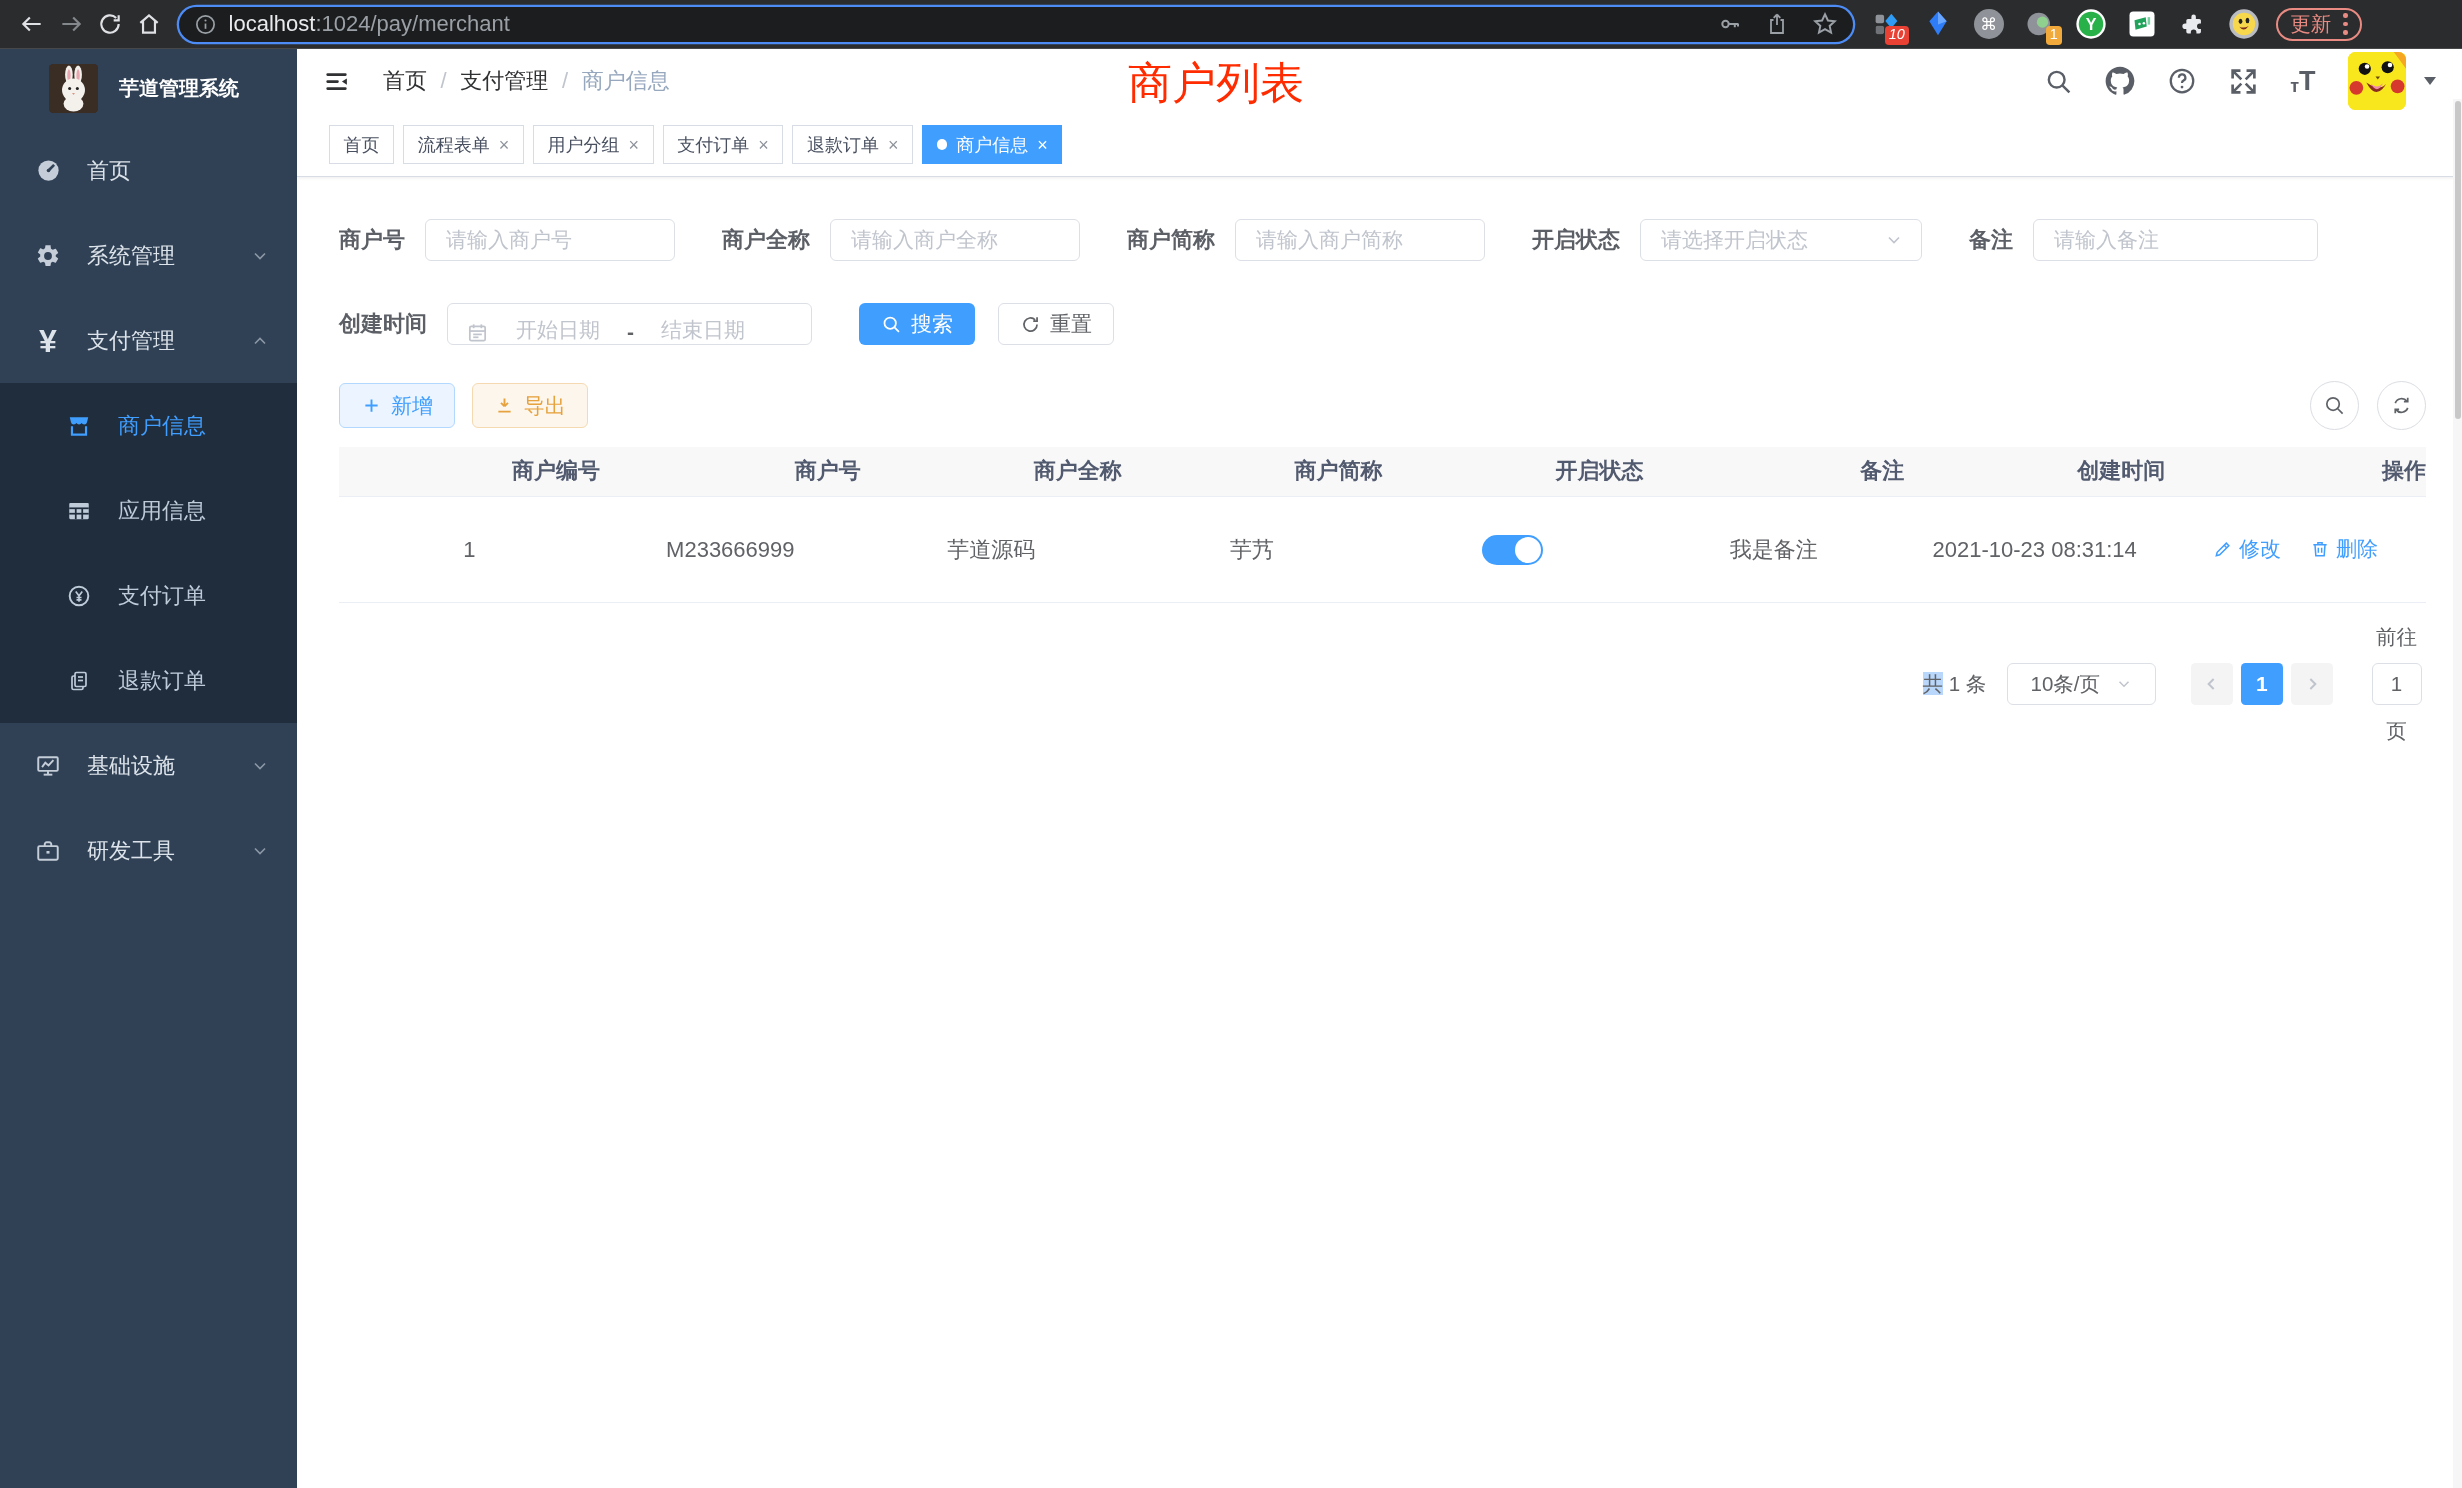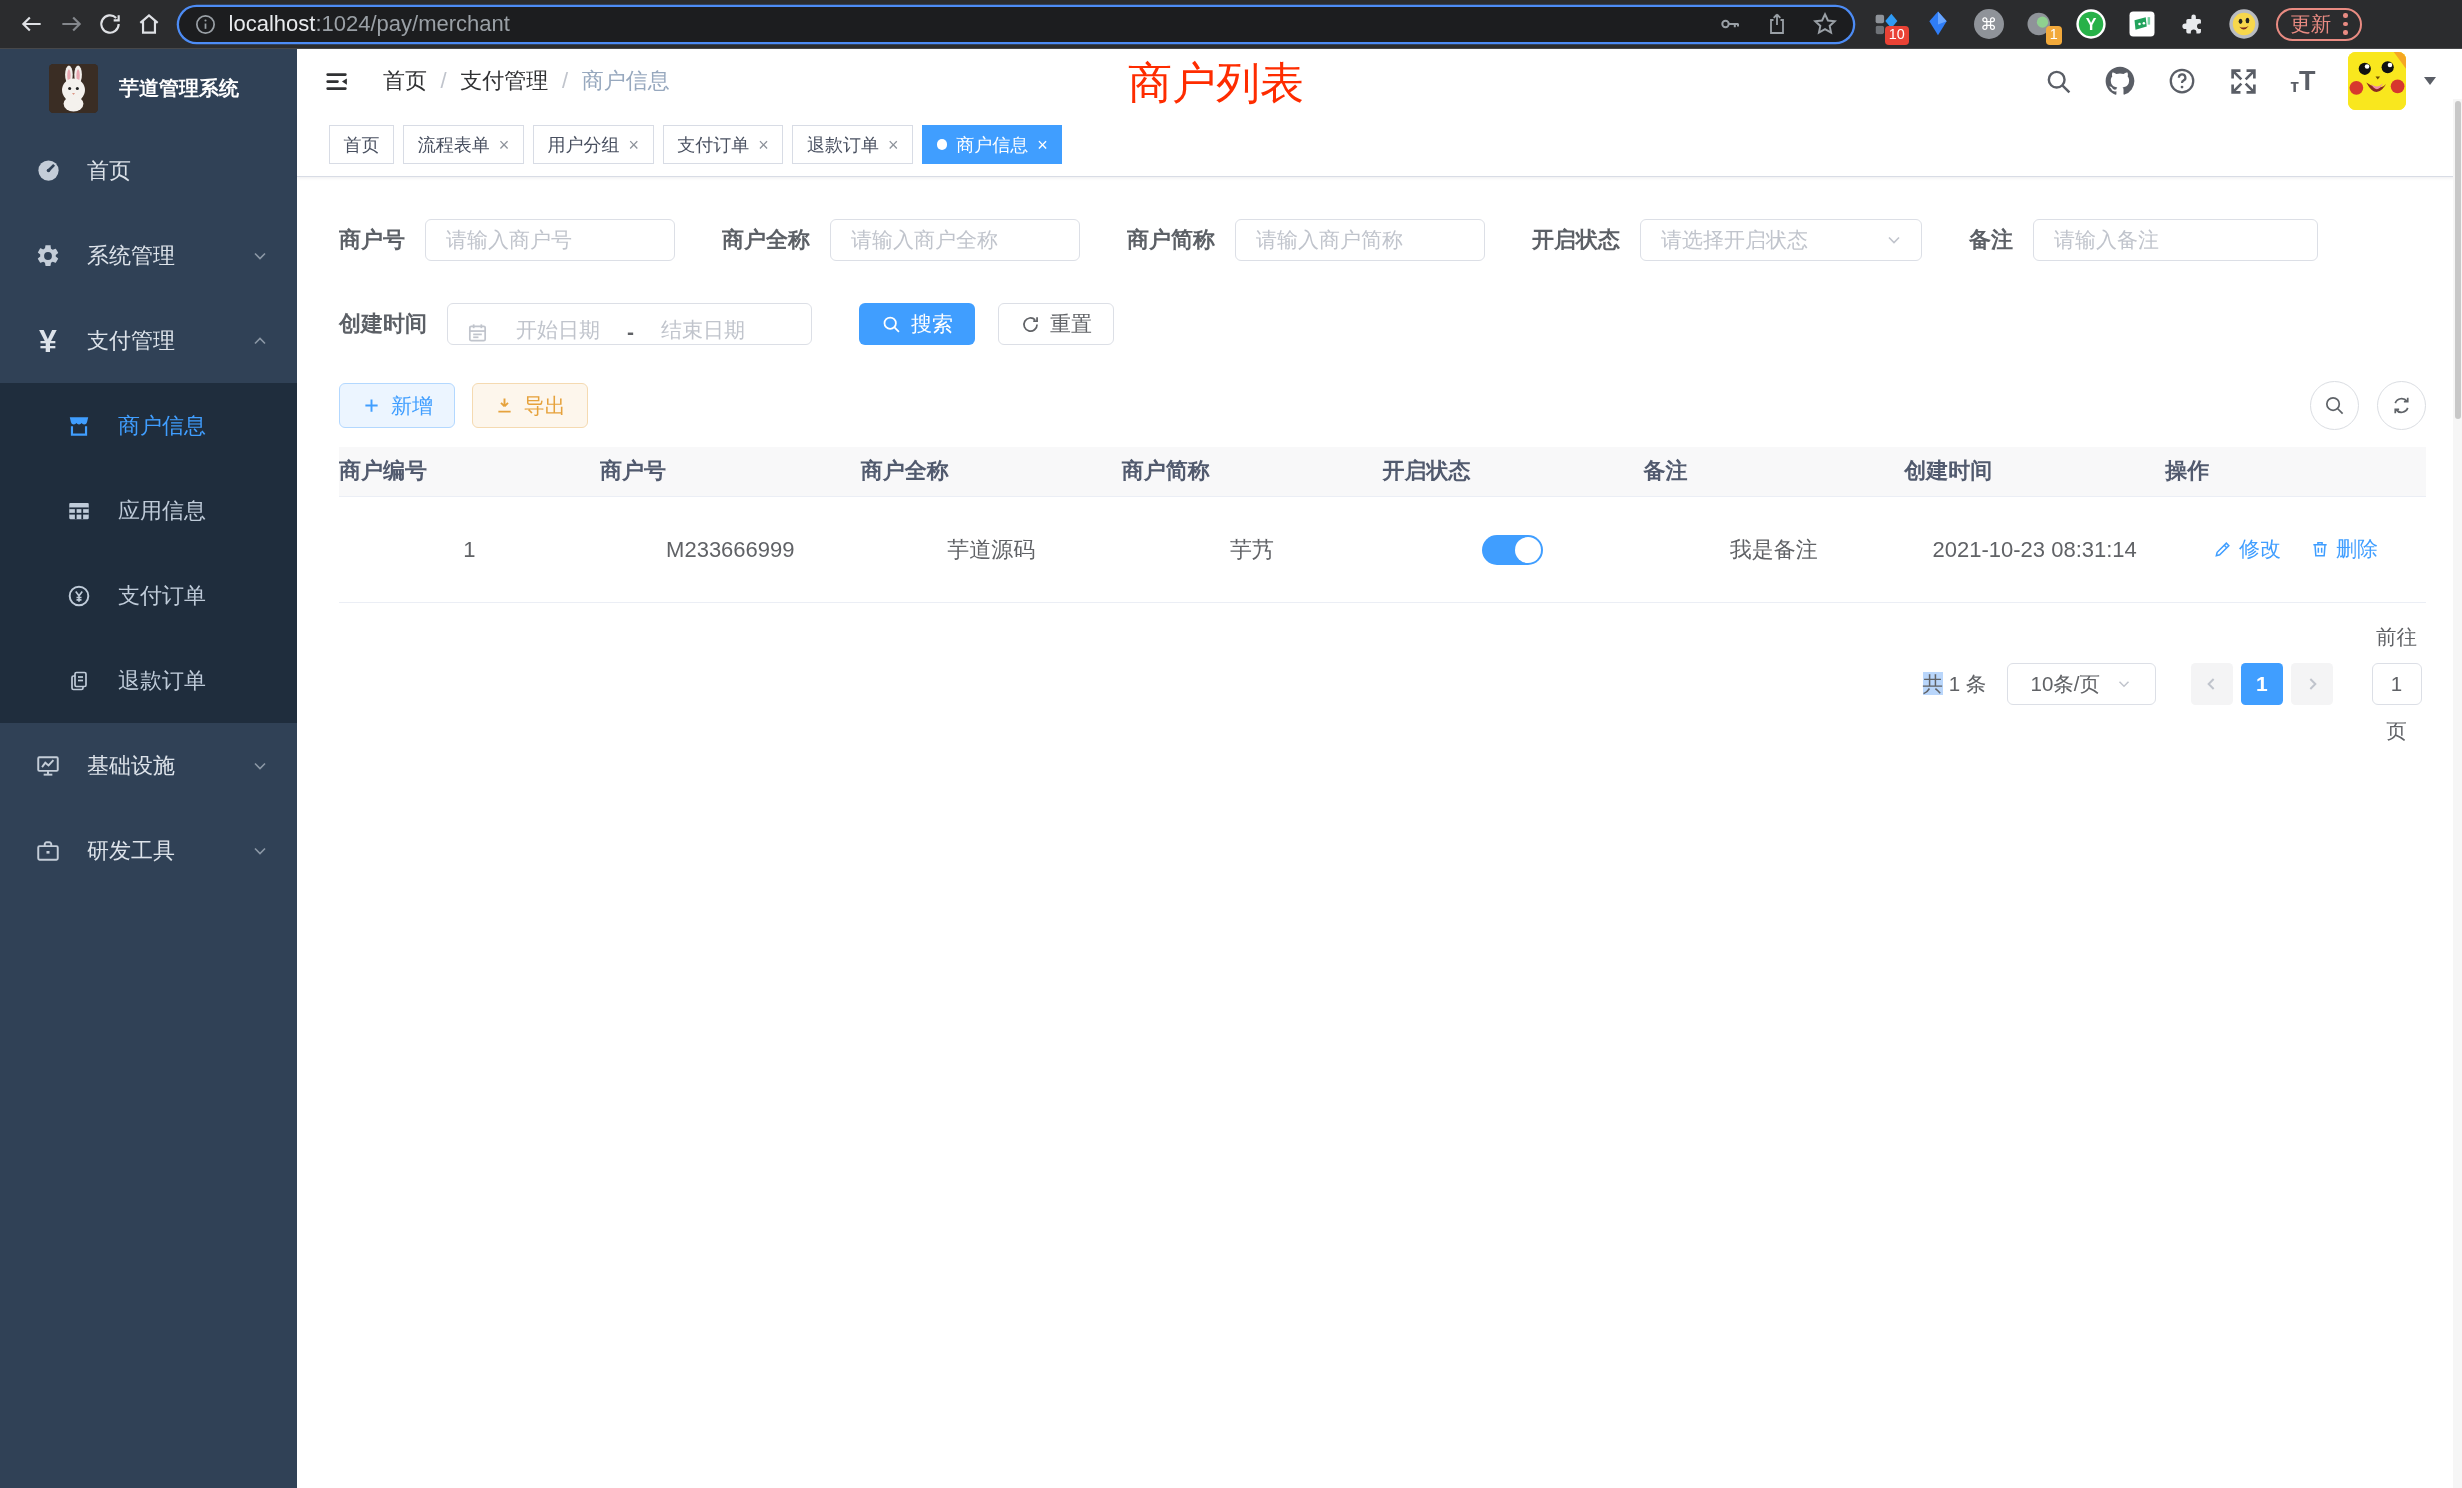--- a/index.html
+++ b/index.html
@@ -12,21 +12,21 @@
   .nav-btn { width:39px; height:39px; display:flex; align-items:center; justify-content:center; color:#dfe1e5; flex:none; }
   .nav-btn.disabled { color:#84878c; }
   .omnibox { width:1674px; height:35px; margin-left:10.6px; background:#1c1d1f; border-radius:20px; box-shadow:0 0 0 2.3px #4d8cf5; display:flex; align-items:center; padding:0 15px; flex:none; }
   .omni-info { color:#9aa0a6; margin-right:12px; flex:none; }
   .url-text { font-size:22px; color:#9aa0a6; white-space:nowrap; }
   .url-text .host { color:#e8eaed; }
   .omni-trail { margin-left:auto; display:flex; align-items:center; gap:23px; color:#9aa0a6; }
   .ext-area { display:flex; align-items:center; gap:19px; margin-left:18px; }
   .ext { position:relative; width:32px; height:32px; display:flex; align-items:center; justify-content:center; flex:none; }
   .badge { position:absolute; right:-6px; bottom:-4.5px; font-size:14.4px; color:#fff; border-radius:3.8px; padding:0.8px 3.8px; line-height:1.2; }
-  .badge.red { background:#e94235; }
+  .badge.red { background:#e94235;font-style:italic; }
   .badge.orange { background:#f2a93b; color:#fff; }
   .circle-ext { width:30px; height:30px; border-radius:50%; background:#8f9399; display:flex; align-items:center; justify-content:center; color:#fff; font-size:16.7px; }
   .update-pill { margin-left:16.7px; height:33px; border:2.3px solid #e98b82; border-radius:18px; color:#e98b82; font-size:20.5px; display:flex; align-items:center; gap:12px; padding:0 12px; flex:none; }
   .kebab { display:flex; flex-direction:column; gap:3.8px; }
   .kebab i { width:4.5px; height:4.5px; border-radius:50%; background:#e98b82; }
 
   
   .app { display:flex; height:1439px; }
   .sidebar { width:297px; background:#304156; flex:none; }
   .logo-row { height:79px; display:flex; align-items:center; padding-left:49px; gap:21px; }
@@ -84,21 +84,21 @@
   .btn-row { display:flex; align-items:center; gap:23px; }
 
   .toolbar { margin-top:36px; display:flex; align-items:center; }
   .btn-add { height:45px; background:#ecf5ff; border:0.8px solid #b3d8ff; color:#409EFF; }
   .btn-export { height:45px; background:#fdf6ec; border:0.8px solid #f5dab1; color:#e6a23c; margin-left:16.7px; }
   .toolbar-right { margin-left:auto; display:flex; gap:18px; }
   .circle-btn { width:49px; height:49px; border-radius:50%; border:0.8px solid #dadde2; background:#fff; display:flex; align-items:center; justify-content:center; color:#5f6368; cursor:pointer; }
 
   
   .data-table { width:100%; border-collapse:collapse; table-layout:fixed; margin-top:16.7px; }
-  .data-table th { height:50px; background:#f8f8f9; font-size:22px; font-weight:700; color:#515a6e; text-align:left; border-bottom:0.8px solid #ebeef5; }
+  .data-table th { height:50px; background:#f8f8f9; font-size:22px; font-weight:700; color:#515a6e; text-align:right; border-bottom:0.8px solid #ebeef5; }
   .data-table td { height:106px; font-size:22px; color:#606266; text-align:center; border-bottom:0.8px solid #ebeef5; }
   .toggle { width:61px; height:30px; border-radius:15px; background:#409EFF; position:relative; display:inline-block; vertical-align:middle; cursor:pointer; }
   .toggle::after { content:""; position:absolute; top:2.3px; right:2.3px; width:26px; height:26px; border-radius:50%; background:#fff; }
   .op-link { color:#409EFF; display:inline-flex; align-items:center; gap:6px; margin:0 11.4px; cursor:pointer; font-size:21px; }
 
   
   .pagination { margin-top:20px; display:flex; align-items:center; justify-content:flex-end; font-size:20.5px; color:#606266; padding-right:4.5px; }
   .total { margin-right:21px; white-space:nowrap; }
   .total .sel { background:#b9d6fb; }
   .size-select { width:149px; height:42px; border:0.8px solid #dcdfe6; border-radius:6px; display:flex; align-items:center; justify-content:center; gap:15px; color:#606266; background:#fff; cursor:pointer; margin-right:35px; }

